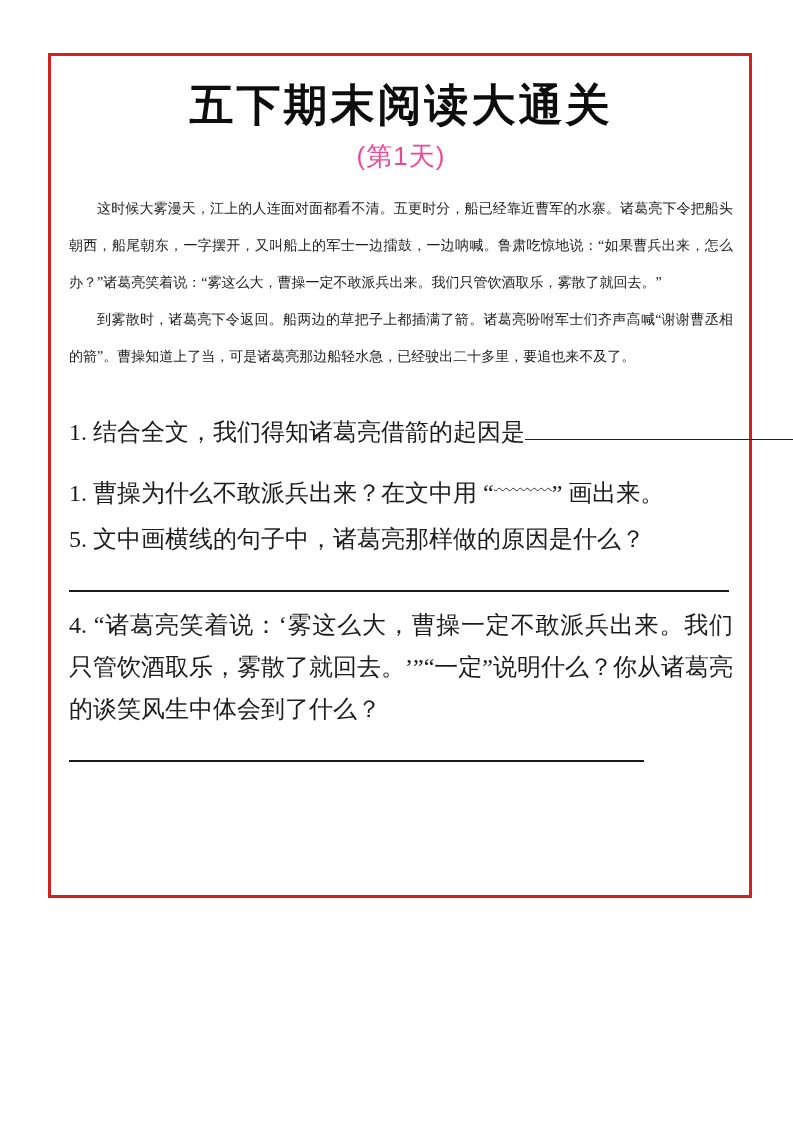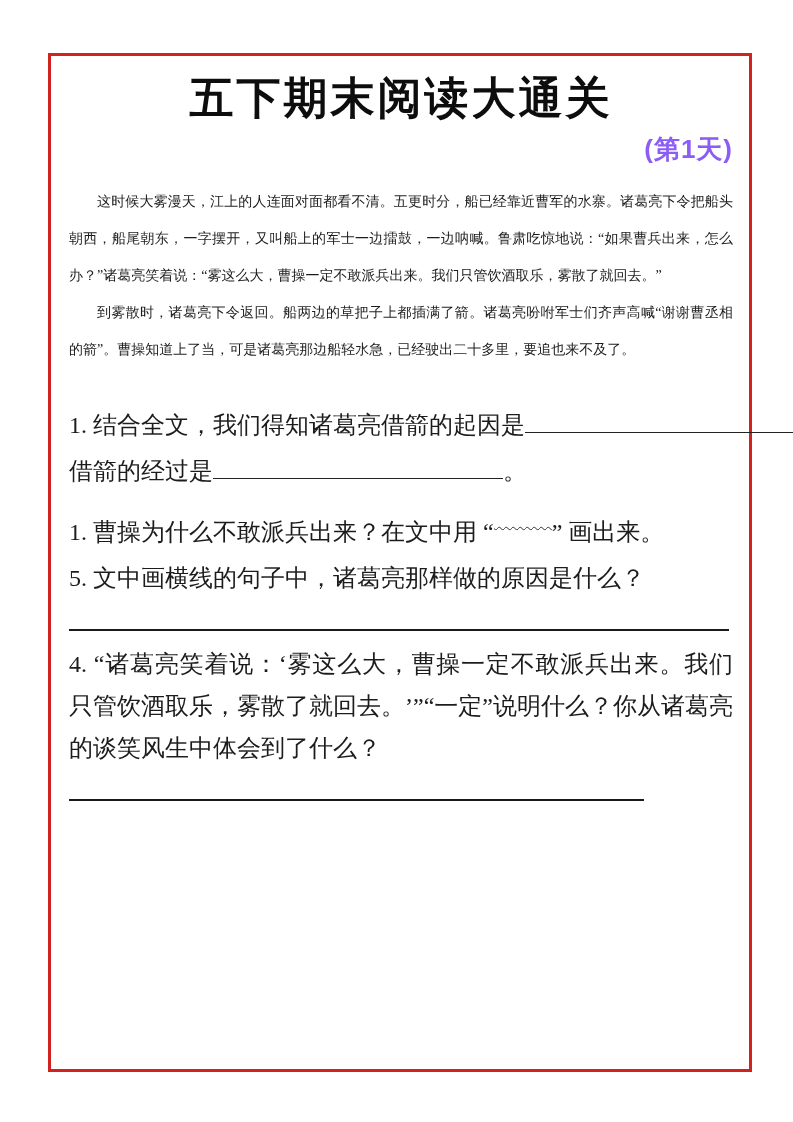--- a/index.html
+++ b/index.html
@@ -14,40 +14,40 @@
     width: 793px;
     height: 1122px;
     background: #ffffff;
     overflow: hidden;
   }
   .frame {
     position: absolute;
     left: 48px;
     top: 53px;
     width: 704px;
-    height: 1019px;
+    height: 845px;
     border: 3px solid #d2221f;
     background: #ffffff;
-    padding: 17px 16px 0 18px;
+    padding: 24px 16px 0 18px;
   }
   .title {
     text-align: center;
     font-family: "Liberation Sans", "DejaVu Sans", sans-serif;
     font-weight: 900;
     font-size: 44px;
     letter-spacing: 3px;
     color: #0d0d0d;
     line-height: 1.15;
   }
   .subtitle {
-    text-align: right;
+    text-align: center;
     font-family: "Liberation Sans", "DejaVu Sans", sans-serif;
-    font-weight: 700;
+    font-weight: 400;
     font-size: 26px;
-    color: #8b5cf6;
+    color: #ec4899;
     margin-top: 8px;
     letter-spacing: 1px;
   }
   .passage {
     margin-top: 16px;
     font-size: 14px;
     line-height: 37px;
     text-align: justify;
   }
   .passage p {
@@ -112,23 +112,20 @@
       <p>这时候大雾漫天，江上的人连面对面都看不清。五更时分，船已经靠近曹军的水寨。诸葛亮下令把船头朝西，船尾朝东，一字摆开，又叫船上的军士一边擂鼓，一边呐喊。鲁肃吃惊地说：“如果曹兵出来，怎么办？”诸葛亮笑着说：“雾这么大，曹操一定不敢派兵出来。我们只管饮酒取乐，雾散了就回去。”</p>
       <p>到雾散时，诸葛亮下令返回。船两边的草把子上都插满了箭。诸葛亮吩咐军士们齐声高喊“谢谢曹丞相的箭”。曹操知道上了当，可是诸葛亮那边船轻水急，已经驶出二十多里，要追也来不及了。</p>
     </div>
 
     <div class="questions">
 
       <div>
         <div class="q-line">
           <span>1. 结合全文，我们得知诸葛亮借箭的起因是</span><span class="blank blank-290"></span><span>。</span>
         </div>
-        <div class="q-line">
-          <span>借箭的经过是</span><span class="blank blank-292"></span><span>。</span>
-        </div>
       </div>
 
       <div class="q-line">
         <span>1. 曹操为什么不敢派兵出来？在文中用 “</span><span class="wavy-blank">&nbsp;&nbsp;&nbsp;&nbsp;&nbsp;&nbsp;&nbsp;&nbsp;&nbsp;&nbsp;</span><span>” 画出来。</span>
       </div>
 
       <div>
         <div class="q-line">5. 文中画横线的句子中，诸葛亮那样做的原因是什么？</div>
         <div class="answer-line q3"></div>
       </div>

